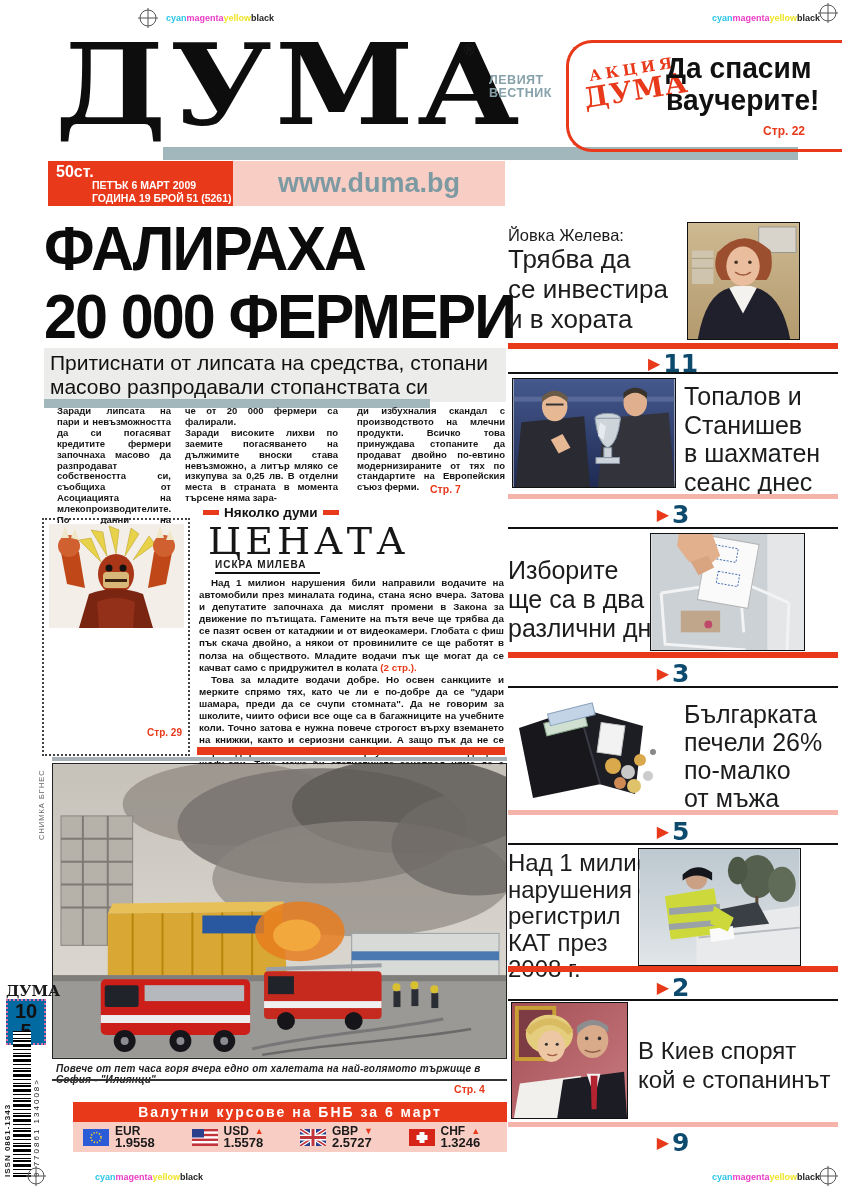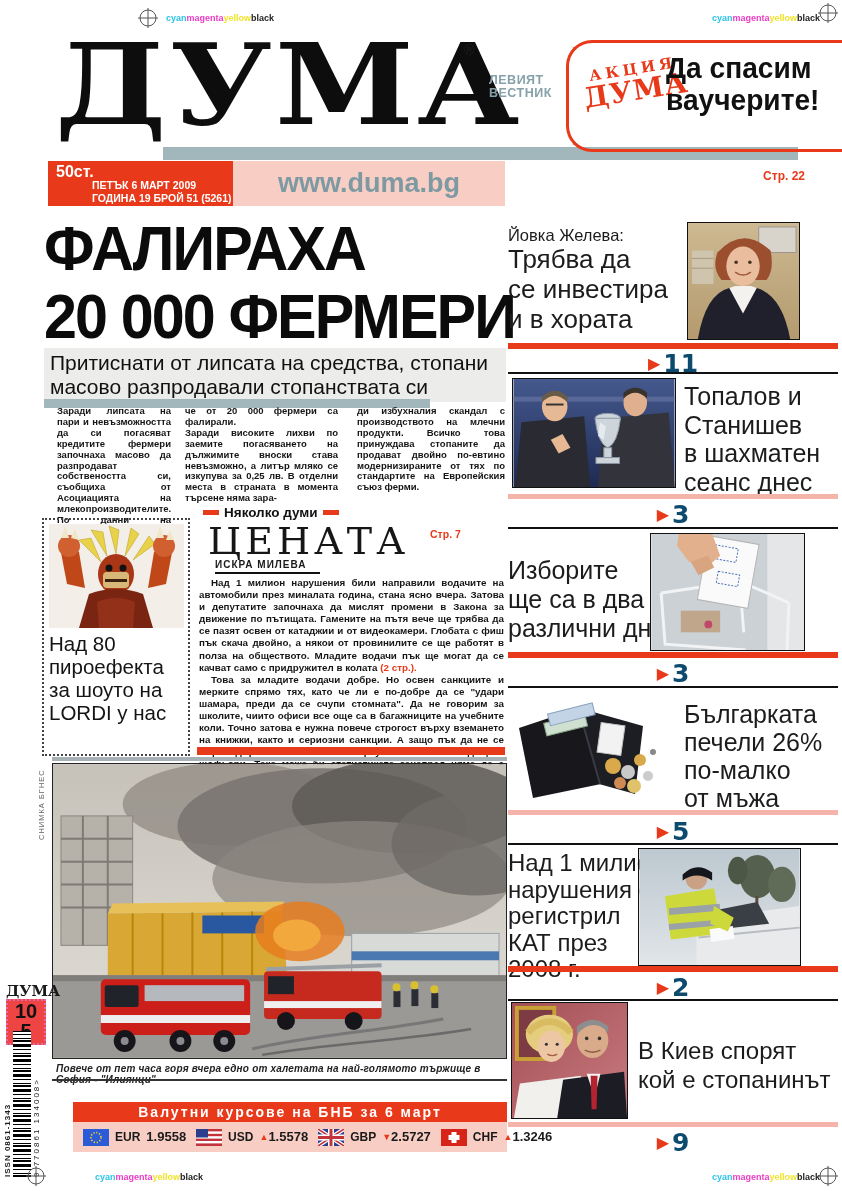--- a/index.html
+++ b/index.html
@@ -1,20 +1,20 @@
 <!DOCTYPE html>
 <html><head>
 <meta charset="utf-8">
 <style>
   html,body{margin:0;padding:0;background:#888;}
   .page{position:relative;width:842px;height:1191px;background:#fff;overflow:hidden;
         font-family:"Liberation Sans",sans-serif;color:#1a1a1a;}
   .abs{position:absolute;}
   .pre{white-space:pre-line;}
-  .red{color:#e8391a;margin-top:45px;}
+  .red{color:#e8391a;}
   
   .press{font-size:9px;font-weight:bold;}
   .press .c{color:#2cc5e8}.press .m{color:#ea3cc4}.press .y{color:#f0e42a}.press .k{color:#222}
   
   .logo{left:55px;top:28px;font-family:"DejaVu Serif",serif;font-weight:bold;font-size:112px;
         line-height:1.02;letter-spacing:3px;transform:scaleX(1.12);transform-origin:0 0;color:#0d0d0d;}
   .reg-mark-r{left:464px;top:42px;font-size:14px;font-weight:bold;}
   .tagline{left:489px;top:74px;font-size:12.5px;font-weight:bold;line-height:13px;
            letter-spacing:.5px;color:#86a1a9;}
   .teal-band{left:163px;top:147px;width:635px;height:13px;background:#a2b7bb;}
@@ -69,28 +69,28 @@
           transform:rotate(-90deg);transform-origin:0 0;}
   .caption{left:56px;top:1063px;width:450px;font-size:10px;font-style:italic;font-weight:bold;
            color:#222;letter-spacing:.2px;}
   .caption-line{left:52px;top:1079px;width:455px;height:2px;background:#333;}
   .photo-ref{left:432px;top:1083px;width:75px;text-align:center;font-size:10.5px;font-weight:bold;}
   
   .cur-head{left:73px;top:1102px;width:434px;height:20px;background:#e8391a;color:#fff;display:flex;
             align-items:center;justify-content:center;font-size:14px;font-weight:bold;letter-spacing:2px;}
   .cur-body{left:73px;top:1122px;width:434px;height:30px;background:#f8cdc4;display:flex;}
   .cur-cell{flex:1;display:flex;align-items:center;gap:6px;padding-left:10px;}
-  .cur-col{display:flex;flex-direction:row;line-height:12px;}
+  .cur-col{display:flex;flex-direction:column;line-height:12px;}
   .cur-code{font-size:12px;font-weight:bold;display:flex;gap:6px;align-items:center;}
   .cur-trend{font-size:9px;color:#e8391a;}
   .cur-val{font-size:13px;font-weight:bold;}
   .flag{width:26px;height:17px;display:block;}
   
   .spine-brand{left:6px;top:982px;font-family:"DejaVu Serif",serif;font-weight:bold;font-size:15px;}
-  .spine-box{left:6px;top:999px;width:40px;height:46px;background:#ef4444;border:2px dotted #e06aaa;
+  .spine-box{left:6px;top:999px;width:40px;height:46px;background:#0369a1;border:2px dotted #e06aaa;
              box-sizing:border-box;text-align:center;font-size:20px;font-weight:bold;line-height:20px;color:#111;}
   .barcode-wrap{left:-50px;top:1080px;width:150px;height:44px;transform:rotate(-90deg);
                 display:flex;flex-direction:column;justify-content:flex-start;}
   .issn{font-size:8px;font-weight:bold;letter-spacing:1px;}
   .bars{width:146px;height:18px;margin:1px 0;background:repeating-linear-gradient(90deg,
         #000 0 2px,#fff 2px 3px,#000 3px 4px,#fff 4px 7px,#000 7px 8px,#fff 8px 10px,#000 10px 13px,#fff 13px 15px);}
   .ean{font-size:8px;letter-spacing:2px;}
   
   .t-kicker{font-size:16.5px;color:#1c1c1c;}
   .t-title{color:#1c1c1c;}
@@ -186,24 +186,20 @@
         </g>
       <ellipse cx="67" cy="50" rx="18" ry="20" fill="#a83617"></ellipse>
       <rect x="54" y="48" width="26" height="16" rx="4" fill="#d8b878"></rect>
       <circle cx="60" cy="44" r="3.5" fill="#111"></circle>
         <circle cx="74" cy="44" r="3.5" fill="#111"></circle>
       <rect x="56" y="55" width="22" height="3" fill="#3a2210"></rect>
       <path d="M30,104 L40,70 Q67,60 94,70 L104,104 Z" fill="#7a2412"></path>
       <path d="M48,78 Q67,70 86,78 L84,104 L50,104 Z" fill="#93301a"></path>
     </svg>
   </div>
-  <div class="abs lordi-title pre">Над 80
-пироефекта
-за шоуто на
-LORDI у нас</div>
   <div class="abs lordi-ref red">Стр. 29</div>
 
   <div class="abs kicker">
     <span class="dash"></span>
     <span class="kt">Няколко думи</span>
     <span class="dash"></span>
   </div>
   <div class="abs op-title">ЦЕНАТА</div>
   <div class="abs op-author">ИСКРА МИЛЕВА</div>
   <div class="abs op-body">

